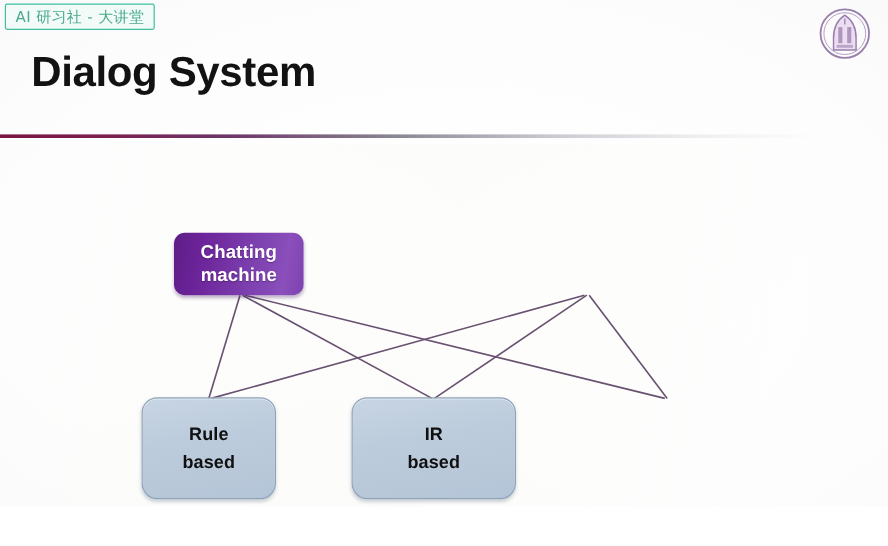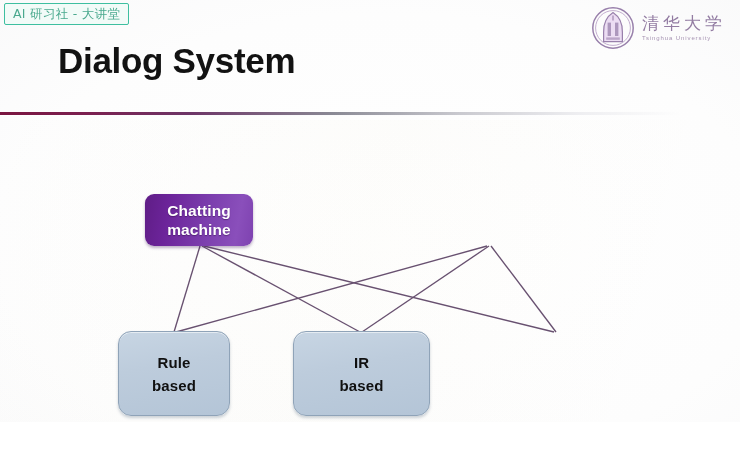--- a/index.html
+++ b/index.html
@@ -89,21 +89,20 @@
   .title {
     position: absolute;
     left: 26px;
     top: 41px;
     font-size: 35px;
     font-weight: bold;
     color: #121212;
     letter-spacing: -0.3px;
     font-family: "Liberation Sans", sans-serif;
     white-space: nowrap;
-    margin-left: 32px;
   }
 
   
   .divider {
     position: absolute;
     left: 0;
     top: 112px;
     width: 740px;
     height: 3px;
     background: linear-gradient(to right,
@@ -196,24 +195,20 @@
   <div class="logo">
     <svg class="logo-emblem" width="44" height="44" viewBox="0 0 44 44">
       <circle cx="22" cy="22" r="20.2" fill="none" stroke="#8b6fa0" stroke-width="1.5"></circle>
       <circle cx="22" cy="22" r="17.4" fill="none" stroke="#a98cbb" stroke-width="0.8"></circle>
       <path d="M22 6.6 C15.6 10.8 12.4 17.4 12.6 26.2 L12.6 35.6 L31.4 35.6 L31.4 26.2 C31.6 17.4 28.4 10.8 22 6.6 Z" fill="#ead9f2" stroke="#8b6fa0" stroke-width="1.2"></path>
       <rect x="16.6" y="16.6" width="3.4" height="13.4" fill="#8b6fa0" opacity="0.75"></rect>
       <rect x="24" y="16.6" width="3.4" height="13.4" fill="#8b6fa0" opacity="0.75"></rect>
       <rect x="15.2" y="31.4" width="13.6" height="2.4" fill="#9b7fae" opacity="0.7"></rect>
       <path d="M22 9.4 L22 14.4" stroke="#8b6fa0" stroke-width="1.1"></path>
     </svg>
-    <div class="logo-text">
-      <div class="logo-cn">清华大学</div>
-      <div class="logo-en">Tsinghua University</div>
-    </div>
   </div>
 
   <div class="title">Dialog System</div>
 
   <div class="divider"></div>
   <div class="divider-hi"></div>
 
   <div class="diagram">
 
     <svg class="edges" viewBox="0 0 740 455">

